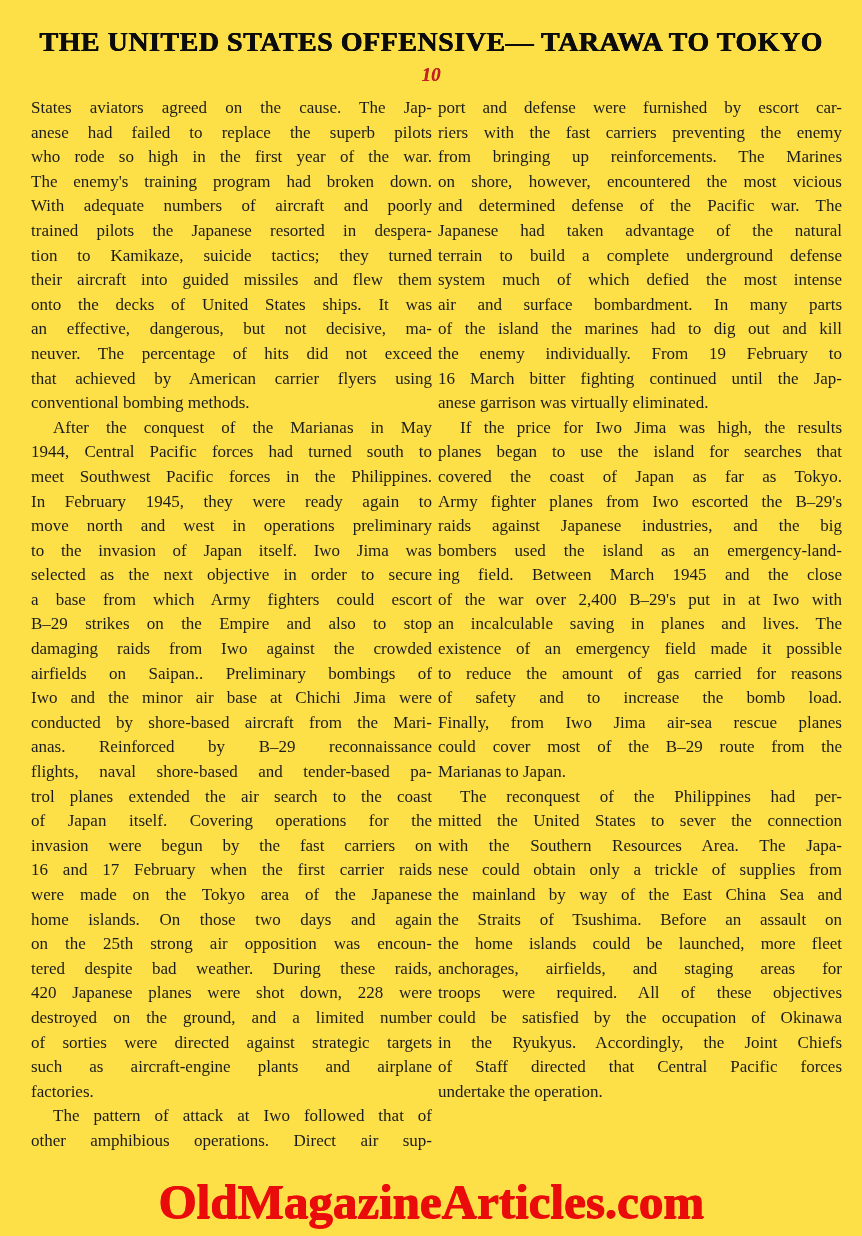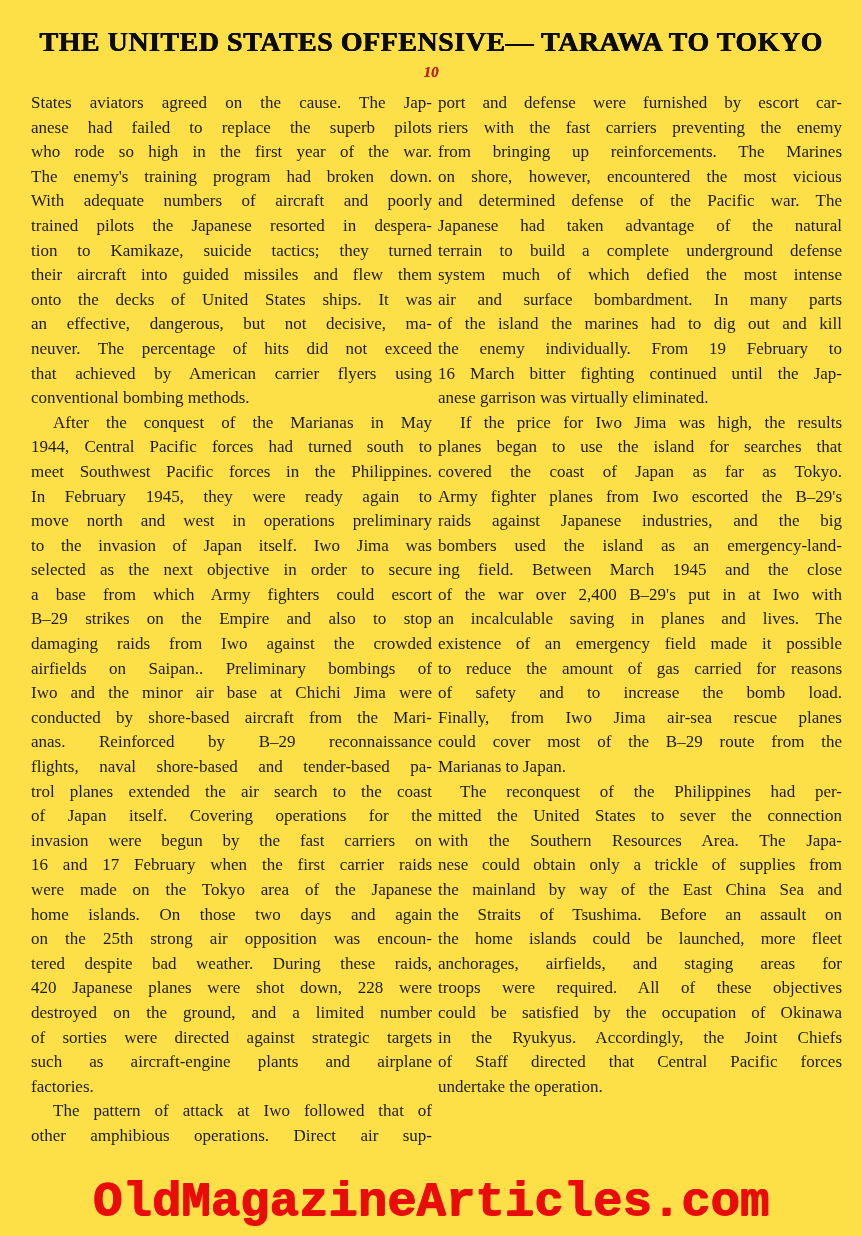--- a/index.html
+++ b/index.html
@@ -18,21 +18,21 @@
     font-size:28px;
     letter-spacing:0.5px;
     color:#0c0c0c;
     text-shadow:0.6px 0 0 #0c0c0c, 0 0.4px 0 #0c0c0c;
     white-space:nowrap;
   }
   .pagenum {
     text-align:center;
     font-style:italic;
     font-weight:bold;
-    font-size:15px;
+    font-size:19px;
     color:#c32222;
     margin-top:6px;
     text-shadow:0.3px 0 0 #c32222;
   }
   .columns {
     display:flex;
     padding:10px 9px 0 31px;
     gap:6px;
   }
   .col { width:401px; }
@@ -50,21 +50,21 @@
     text-align:justify;
     text-align-last:justify;
     text-justify:inter-word;
   }
   .line.ind { text-indent:22px; }
   .watermark {
     position:absolute;
     left:0; right:0;
     bottom:6px;
     text-align:center;
-    font-family:Liberation Mono, monospace;
+    font-family:Liberation Serif, serif;
     font-weight:bold;
     font-size:49px;
     color:#ea0b0b;
     letter-spacing:0px;
     text-shadow:1px 0 0 #ea0b0b, 0 1px 0 #ea0b0b;
     white-space:nowrap;
   }
 </style>
 </head>
 <body>

